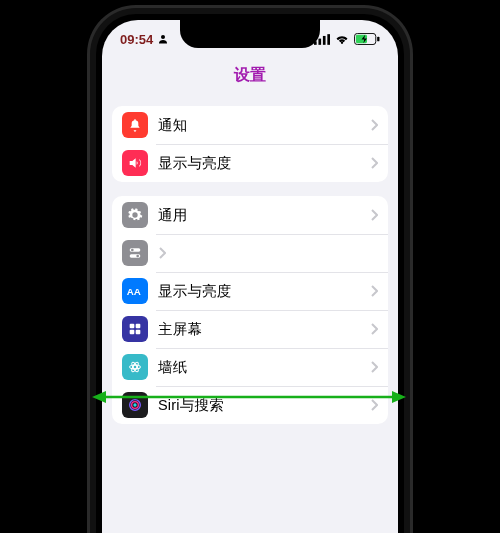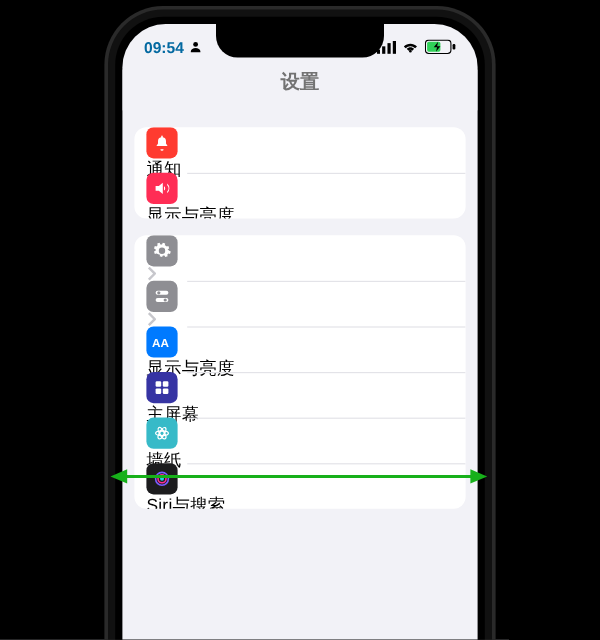--- a/index.html
+++ b/index.html
@@ -1,30 +1,30 @@
 <!DOCTYPE html>
 <html><head>
 <meta charset="utf-8">
 <style>
   html,body{margin:0;padding:0;width:500px;height:533px;background:#000;font-family:-apple-system,"Helvetica Neue",Arial,sans-serif;}
   .stage{position:relative;width:500px;height:533px;overflow:hidden;}
   .phone{position:absolute;left:90px;top:8px;width:320px;height:640px;border-radius:46px;background:#111;box-shadow:0 0 0 3px #2a2a2a;}
   .bezel{position:absolute;left:6px;top:6px;right:6px;bottom:6px;border-radius:40px;background:#000;}
   .screen{position:absolute;left:6px;top:6px;right:6px;bottom:6px;border-radius:36px;background:#f2f2f7;overflow:hidden;}
   .notch{position:absolute;top:0;left:50%;transform:translateX(-50%);width:140px;height:28px;background:#000;border-bottom-left-radius:18px;border-bottom-right-radius:18px;z-index:50;}
-  .statusbar{position:relative;height:38px;display:flex;align-items:center;justify-content:space-between;padding:0 18px;font-size:13px;font-weight:600;color:#0369a1;}
+  .statusbar{position:relative;height:38px;display:flex;align-items:center;justify-content:space-between;padding:0 18px;font-size:13px;font-weight:600;color:#7f1d1d;}
   .sb-left{display:flex;align-items:center;gap:4px;}
   .sb-right{display:flex;align-items:center;gap:4px;}
   .sb-right svg{display:block;}
-  .navbar{height:34px;display:flex;justify-content:center;font-size:16px;font-weight:600;color:#737373;background:#f2f2f7;}
+  .navbar{height:34px;display:flex;align-items:center;justify-content:center;font-size:16px;font-weight:600;color:#a21caf;background:#f2f2f7;}
   .list{padding:0 10px;}
   .group{background:#fff;border-radius:10px;margin-top:14px;overflow:hidden;}
-  .row{position:relative;display:flex;align-items:flex-start;height:38px;padding:0 10px 0 10px;flex-direction:column;}
+  .row{position:relative;display:flex;align-items:center;height:38px;padding:0 10px 0 10px;}
   .row + .row::before{content:"";position:absolute;left:44px;right:0;top:0;height:1px;background:#e3e3e8;}
-  .ico{width:26px;height:26px;border-radius:6px;display:flex;align-items:center;justify-content:center;flex:0 0 26px;margin-right:0;}
+  .ico{width:26px;height:26px;border-radius:6px;display:flex;align-items:center;justify-content:center;flex:0 0 26px;margin-right:10px;}
   .ico svg{display:block;}
   .lbl{flex:1;font-size:14.5px;color:#000;letter-spacing:0.2px;}
   .chev{flex:0 0 auto;}
   .chev svg{display:block;}
   
   .arrow{position:absolute;left:92px;width:314px;height:18px;z-index:200;pointer-events:none;}
 </style>
 </head>
 <body>
 
@@ -97,20 +97,21 @@
             </div>
           </div>
 
           <div class="group">
             <div class="row">
               <span class="ico" style="background:#8e8e93">
                 <svg width="16" height="16" viewBox="0 0 24 24" fill="#fff">
                     <path d="M12 8a4 4 0 100 8 4 4 0 000-8zm9 4l2 1-1 3-2-.5a8 8 0 01-1.4 1.4l.5 2-3 1-1-2h-2l-1 2-3-1 .5-2A8 8 0 015.2 15.5L3 16l-1-3 2-1v-2L2 9l1-3 2.2.5A8 8 0 016.6 5.1L6 3l3-1 1 2h2l1-2 3 1-.5 2.1A8 8 0 0118 6.5L20 6l1 3-2 1z"></path>
                   </svg>
               </span>
+              <span class="lbl">通用</span>
               <span class="chev">
                   <svg width="8" height="12" viewBox="0 0 8 12" fill="none" stroke="#c7c7cc" stroke-width="2">
                     <path d="M2 1l5 5-5 5"></path>
                   </svg>
                 </span>
             </div>
             <div class="row">
               <span class="ico" style="background:#8e8e93">
                 <svg width="16" height="16" viewBox="0 0 24 24" fill="#fff">
                     <rect x="4" y="5" width="16" height="5" rx="2.5"></rect>

